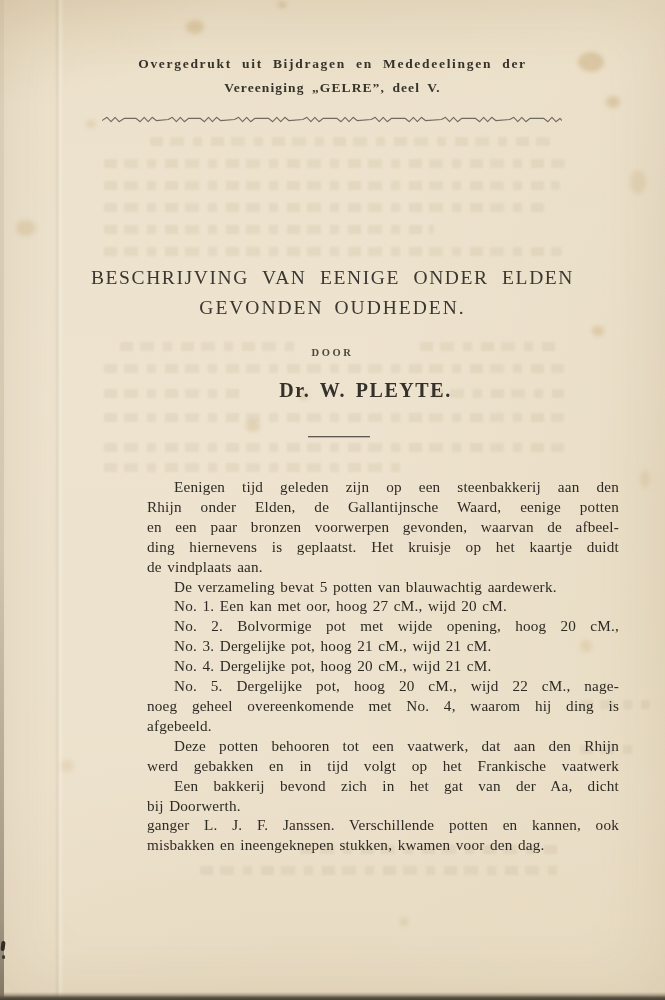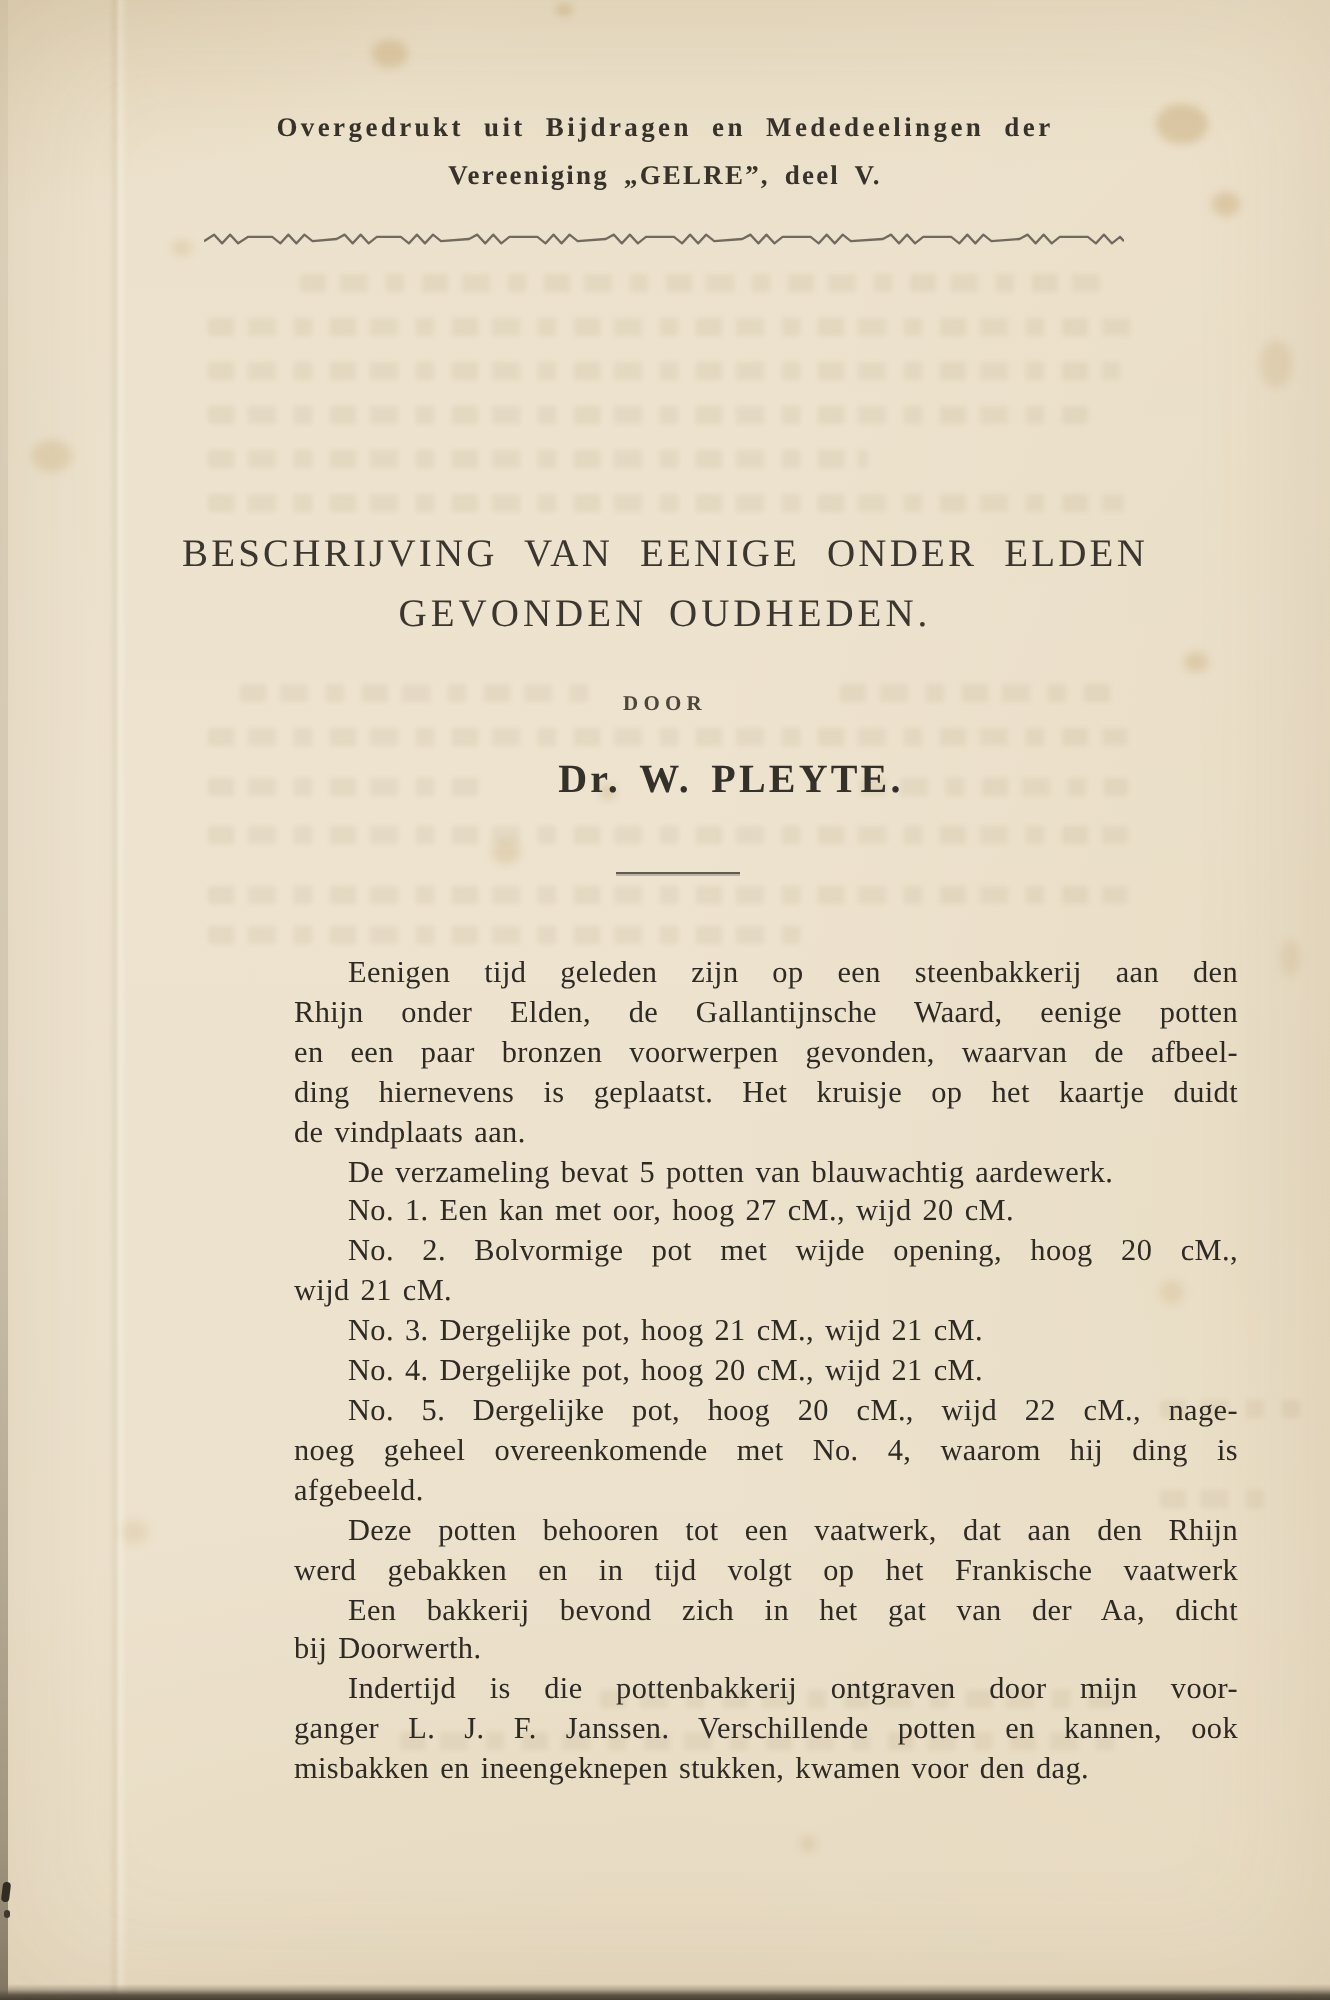--- a/index.html
+++ b/index.html
@@ -122,21 +122,20 @@
         <div class="line last">de vindplaats aan.</div>
       </div>
       <div class="para">
         <div class="line first last">De verzameling bevat 5 potten van blauwachtig aardewerk.</div>
       </div>
       <div class="para">
         <div class="line first last">No. 1. Een kan met oor, hoog 27 cM., wijd 20 cM.</div>
       </div>
       <div class="para">
         <div class="line first">No. 2. Bolvormige pot met wijde opening, hoog 20 cM.,</div>
-        <div class="line last">wijd 21 cM.</div>
       </div>
       <div class="para">
         <div class="line first last">No. 3. Dergelijke pot, hoog 21 cM., wijd 21 cM.</div>
       </div>
       <div class="para">
         <div class="line first last">No. 4. Dergelijke pot, hoog 20 cM., wijd 21 cM.</div>
       </div>
       <div class="para">
         <div class="line first">No. 5. Dergelijke pot, hoog 20 cM., wijd 22 cM., nage-</div>
         <div class="line">noeg geheel overeenkomende met No. 4, waarom hij ding is</div>
@@ -144,21 +143,20 @@
       </div>
       <div class="para">
         <div class="line first">Deze potten behooren tot een vaatwerk, dat aan den Rhijn</div>
         <div class="line">werd gebakken en in tijd volgt op het Frankische vaatwerk</div>
       </div>
       <div class="para">
         <div class="line first">Een bakkerij bevond zich in het gat van der Aa, dicht</div>
         <div class="line last">bij Doorwerth.</div>
       </div>
       <div class="para">
-        <div class="line first">Indertijd is die pottenbakkerij ontgraven door mijn voor-</div>
         <div class="line">ganger L. J. F. Janssen. Verschillende potten en kannen, ook</div>
         <div class="line last">misbakken en ineengeknepen stukken, kwamen voor den dag.</div>
       </div>
     </div>
 
   <div class="crease"></div>
   <div class="edge-left"></div>
   <div class="edge-bottom"></div>
   <div class="stitch"></div>
   <div class="stitch2"></div>

